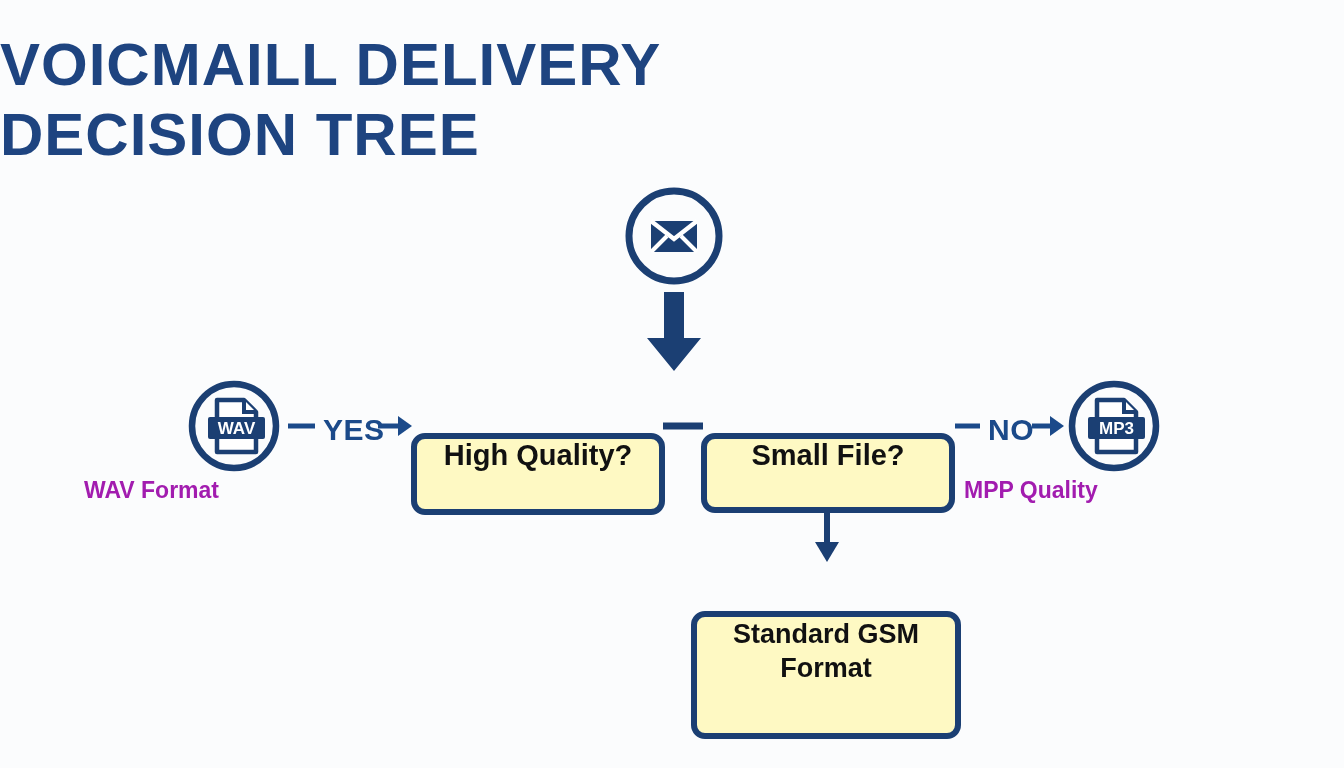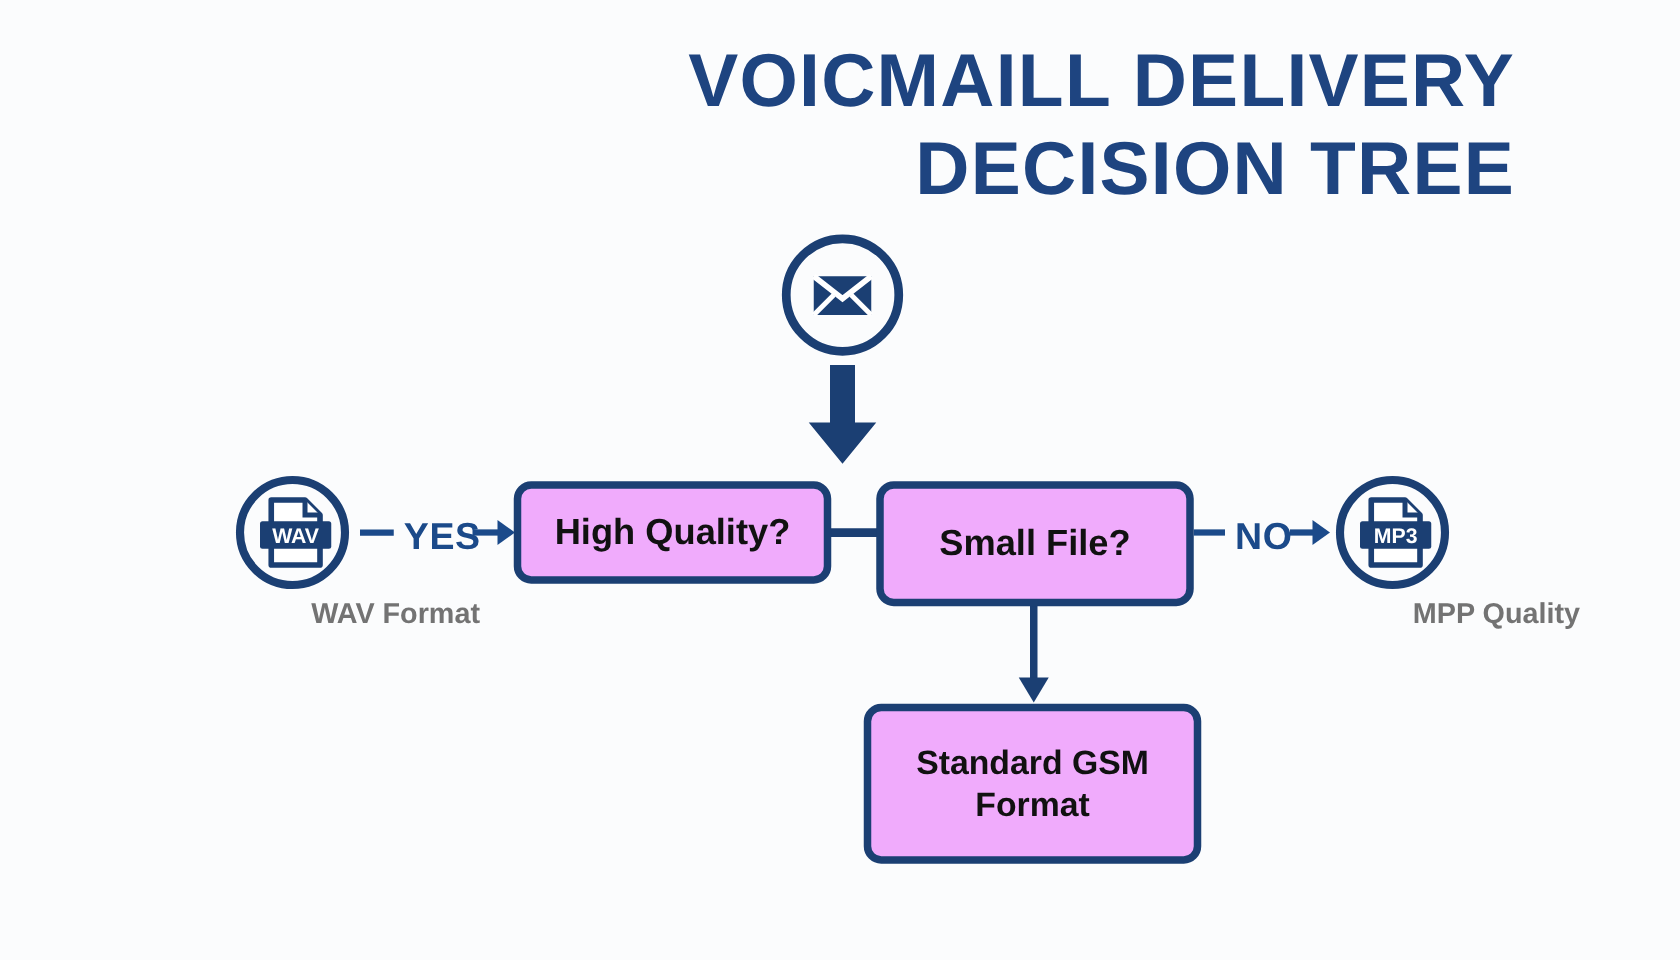--- a/index.html
+++ b/index.html
@@ -20,21 +20,21 @@
     width: 1344px;
     height: 768px;
   }
 
   
   .title-block {
     position: absolute;
     left: 0;
     top: 30px;
     width: 1212px;
-    text-align: right;
+    text-align: left;
   }
   .title-line {
     font-family: "Liberation Sans", sans-serif;
     font-weight: bold;
     font-size: 60px;
     line-height: 70px;
     letter-spacing: 1px;
     color: #1e4480;
     white-space: nowrap;
   }
@@ -53,43 +53,43 @@
     left: 645px;
     top: 292px;
     width: 58px;
     height: 80px;
   }
 
   
   .node-box {
     position: absolute;
     box-sizing: border-box;
-    background: #f0abfc;
+    background: #fef9c3;
     border: 6px solid #1b3f73;
     border-radius: 14px;
     display: flex;
-    align-items: center;
     justify-content: center;
     text-align: center;
     color: #111111;
     font-weight: bold;
     font-family: "Liberation Sans", sans-serif;
+    margin-top: 48px;
   }
   #box-high-quality {
     left: 411px;
     top: 385px;
     width: 254px;
     height: 82px;
     font-size: 29px;
   }
   #box-small-file {
     left: 701px;
     top: 385px;
     width: 254px;
-    height: 100px;
+    height: 80px;
     font-size: 29px;
   }
   #box-gsm {
     left: 691px;
     top: 563px;
     width: 270px;
     height: 128px;
     font-size: 27px;
     line-height: 34px;
   }
@@ -99,24 +99,24 @@
     position: absolute;
     width: 96px;
     height: 96px;
   }
   #node-wav { left: 186px; top: 378px; }
   #node-mp3 { left: 1066px; top: 378px; }
 
   .format-label {
     position: absolute;
     width: 300px;
-    text-align: right;
+    text-align: left;
     font-size: 23px;
     font-weight: bold;
-    color: #737373;
+    color: #a21caf;
     font-family: "Liberation Sans", sans-serif;
     white-space: nowrap;
   }
   #label-wav { left: 84px; top: 477px; }
   #label-mp3 { left: 964px; top: 477px; }
 
   
   .edge-label {
     position: absolute;
     font-size: 30px;

